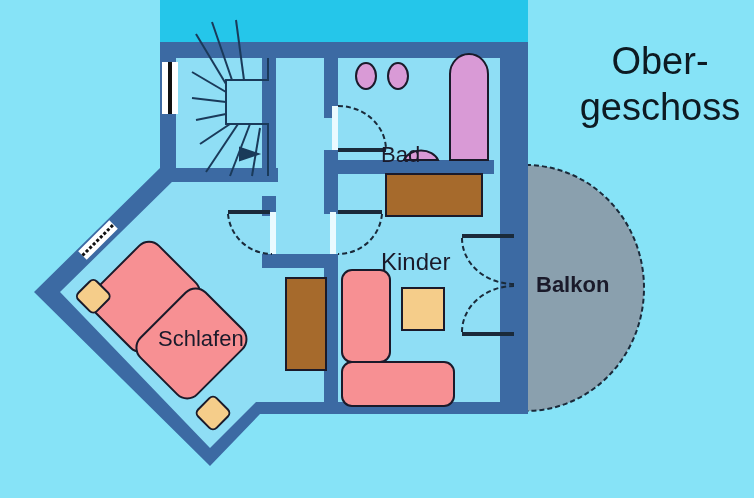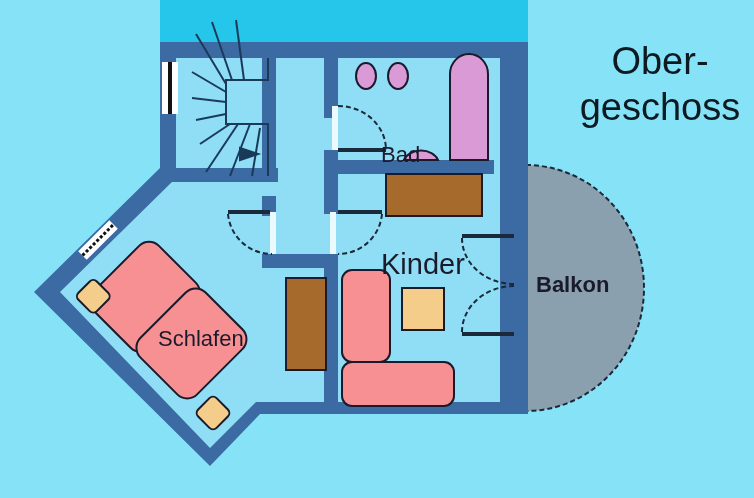--- a/index.html
+++ b/index.html
@@ -110,15 +110,15 @@
   <rect x="80" y="284" width="26" height="26" rx="5" fill="#f5cd8a" stroke="#1a1a2a" stroke-width="2" transform="rotate(45 94 297)"></rect>
   <rect x="200" y="400" width="26" height="26" rx="5" fill="#f5cd8a" stroke="#1a1a2a" stroke-width="2" transform="rotate(45 213 413)"></rect>
 </svg>
 
 <div class="title">
   <div>Ober-</div>
   <div>geschoss</div>
 </div>
 
 <div class="lbl" style="left:381px; top:95px; font-size:22px;margin-top:47px;">Bad</div>
-<div class="lbl" style="left:381px; top:248px; font-size:29px;">Kinder</div>
+<div class="lbl" style="left:381px; top:248px; font-size:24px;">Kinder</div>
 <div class="lbl" style="left:158px; top:314px; font-size:22px;margin-top:12px;">Schlafen</div>
 <div class="lbl" style="left:536px; top:272px; font-size:22px; font-weight:bold;">Balkon</div>
 
 </body></html>

